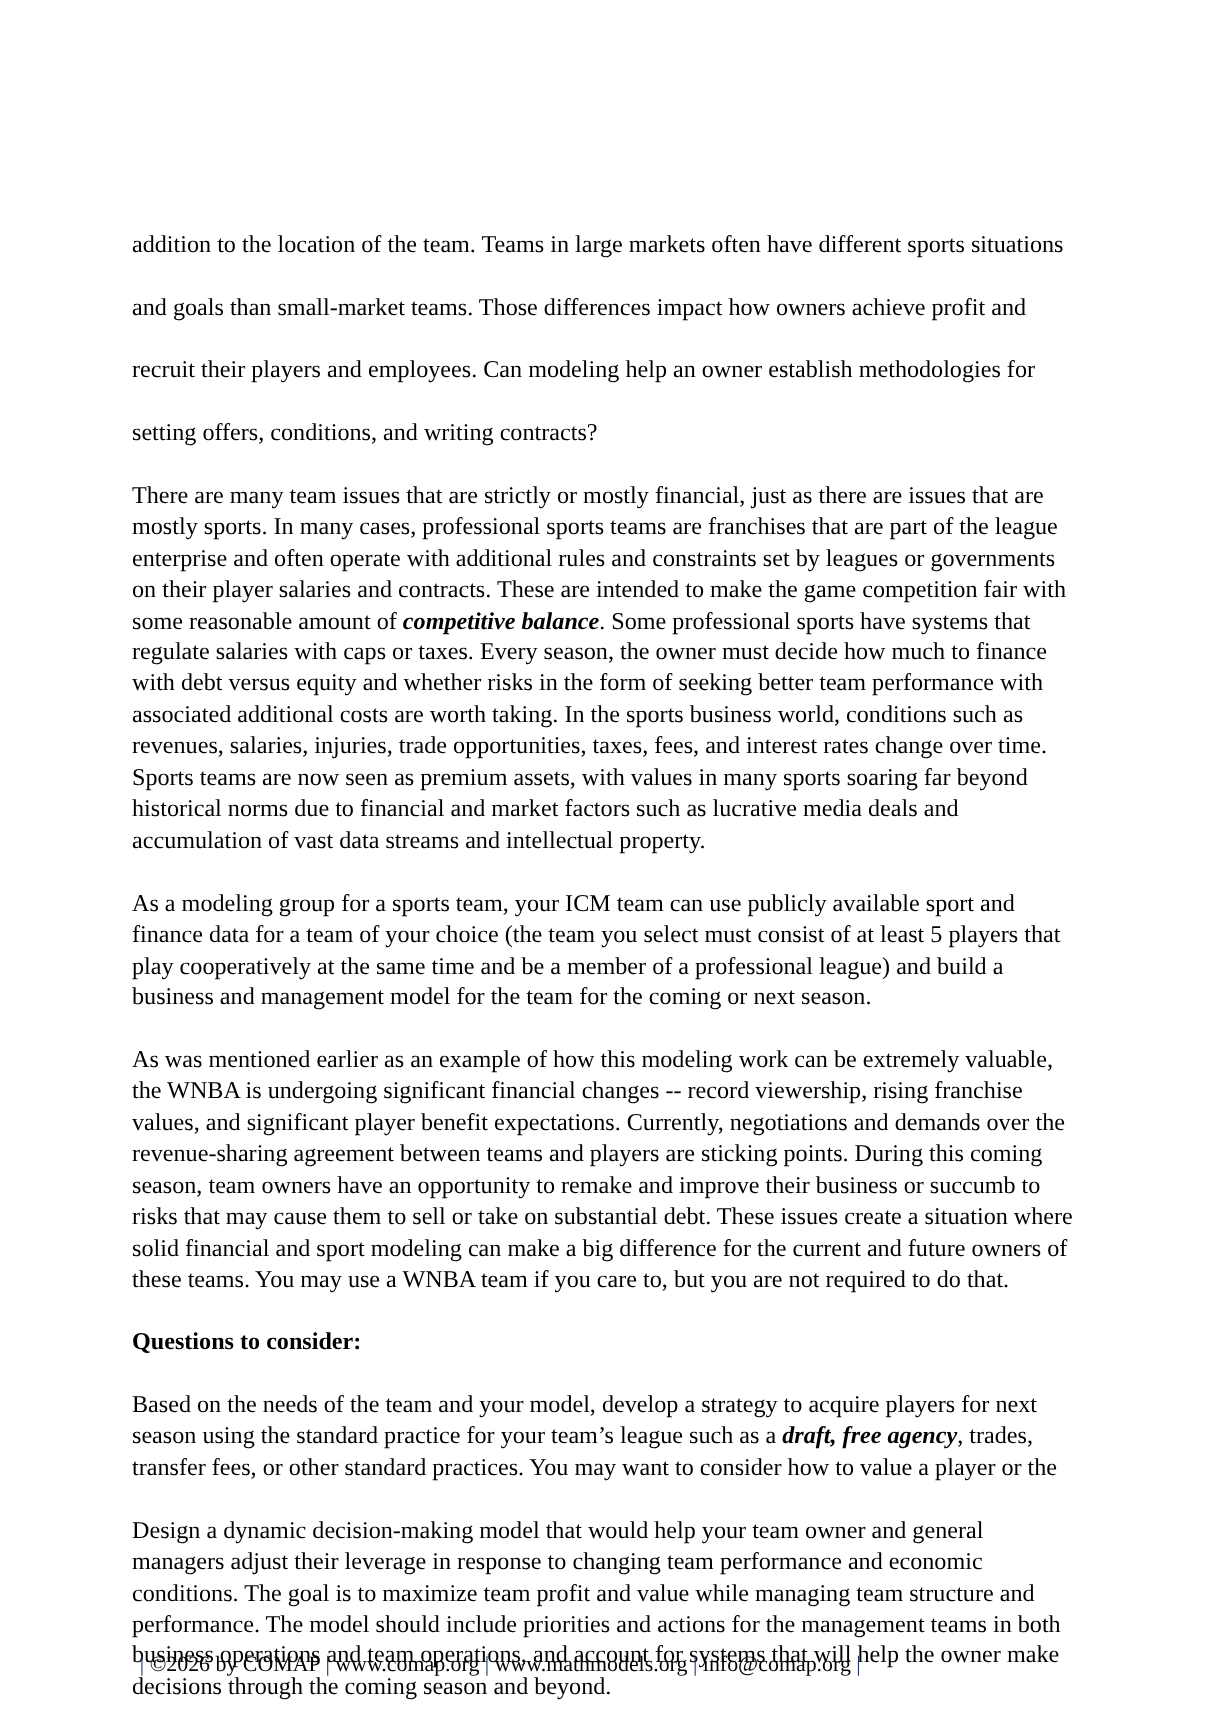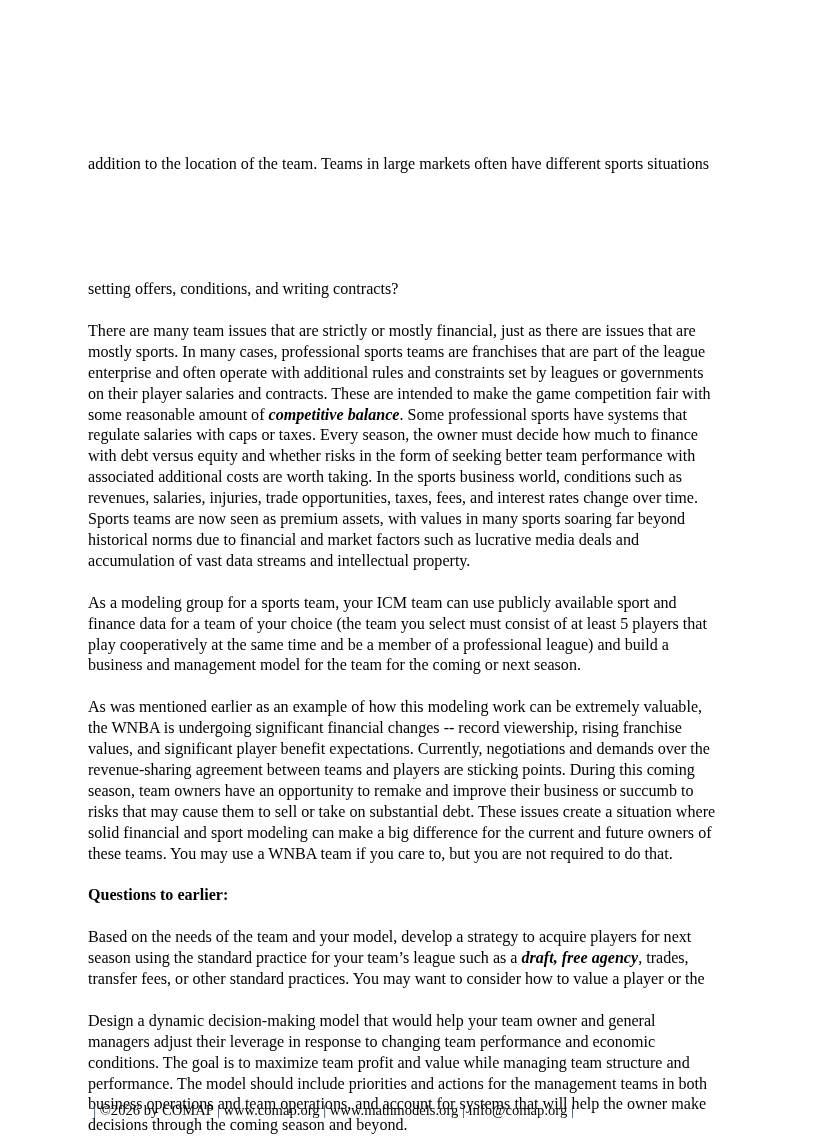--- a/index.html
+++ b/index.html
@@ -43,22 +43,22 @@
   }
   .sep { color: #1f3864; }
 </style>
 </head>
 <body>
 
 <div class="page-body">
   <p class="para">
     <br>
     <span>addition to the location of the team. Teams in large markets often have different sports situations</span><br>
-    <br>
-    <br>
+    <span>and goals than small-market teams. Those differences impact how owners achieve profit and</span><br>
+    <span>recruit their players and employees. Can modeling help an owner establish methodologies for</span><br>
     <span>setting offers, conditions, and writing contracts?</span>
   </p>
 
   <p class="para"><span>There are many team issues that are strictly or mostly financial, just as there are issues that are
 mostly sports. In many cases, professional sports teams are franchises that are part of the league
 enterprise and often operate with additional rules and constraints set by leagues or governments
 on their player salaries and contracts. These are intended to make the game competition fair with
 some reasonable amount of </span><b>competitive balance</b><span>. Some professional sports have systems that
 regulate salaries with caps or taxes. Every season, the owner must decide how much to finance
 with debt versus equity and whether risks in the form of seeking better team performance with
@@ -75,21 +75,21 @@
 
   <p class="para">As was mentioned earlier as an example of how this modeling work can be extremely valuable,
 the WNBA is undergoing significant financial changes -- record viewership, rising franchise
 values, and significant player benefit expectations. Currently, negotiations and demands over the
 revenue-sharing agreement between teams and players are sticking points. During this coming
 season, team owners have an opportunity to remake and improve their business or succumb to
 risks that may cause them to sell or take on substantial debt. These issues create a situation where
 solid financial and sport modeling can make a big difference for the current and future owners of
 these teams. You may use a WNBA team if you care to, but you are not required to do that.</p>
 
-  <p class="heading">Questions to earlier:</p>
+  <p class="heading">Questions to consider:</p>
 
   <p class="para"><span>Based on the needs of the team and your model, develop a strategy to acquire players for next
 season using the standard practice for your team’s league such as a </span><b>draft, free agency</b><span>, trades,
 transfer fees, or other standard practices. You may want to consider how to value a player or the</span></p>
 
   <p class="para">Design a dynamic decision-making model that would help your team owner and general
 managers adjust their leverage in response to changing team performance and economic
 conditions. The goal is to maximize team profit and value while managing team structure and
 performance. The model should include priorities and actions for the management teams in both
 business operations and team operations, and account for systems that will help the owner make

